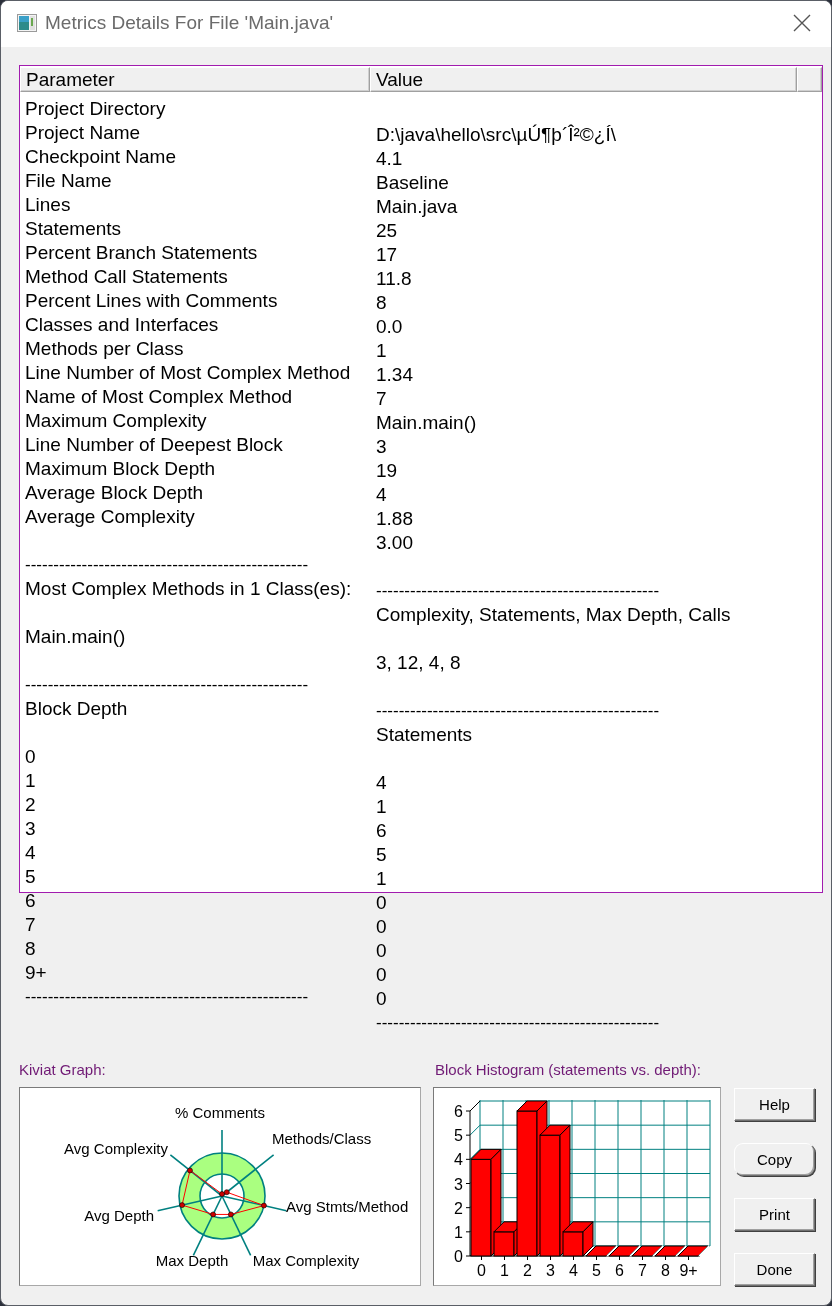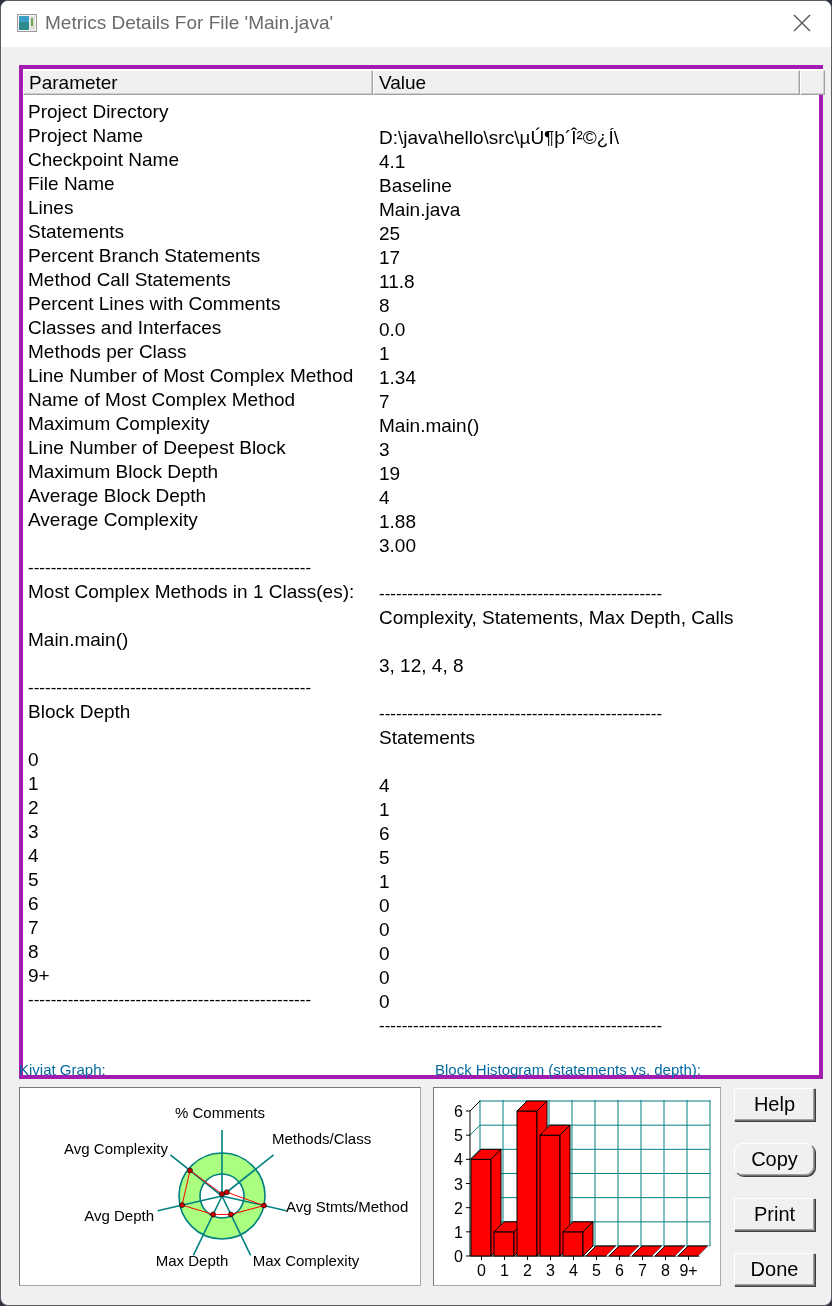--- a/index.html
+++ b/index.html
@@ -19,52 +19,52 @@
   .title-text {
     position:absolute; left:44px; top:11px; font-size:19px; color:#6b6b6b;
     font-family:"Liberation Sans", sans-serif;
   }
   .close-btn {
     position:absolute; right:0; top:0; width:58px; height:46px; cursor:pointer;
   }
   .close-btn svg { position:absolute; left:20px; top:13px; }
 
   .listview {
-    position:absolute; left:18px; top:64px; width:804px; height:1014px;
-    background:#ffffff; border:4px solid #a21caf; box-sizing:border-box;
+    position:absolute; left:18px; top:64px; width:804px; height:828px;
+    background:#ffffff; border:1px solid #a21caf; box-sizing:border-box;
   }
   .lv-header {
     position:absolute; left:0; top:0; width:802px; height:26px; background:#ffffff;
   }
   .hcell {
     position:absolute; top:1px; height:25px; box-sizing:border-box;
     border:1px solid #a0a0a0; border-top-color:#fff; border-left-color:#fff;
     box-shadow: inset -1px -1px 0 #cfcfcf;
     background:#f0f0f0; font-size:19px; color:#000; padding-left:5px; line-height:23px;
   }
   .rows { position:absolute; left:0; top:31px; width:802px; }
   .row { position:relative; height:24px; font-size:19px; line-height:24px; color:#000; white-space:nowrap; }
   .row .c1 { position:absolute; left:5px; }
   .row .c2 { position:absolute; left:356px;margin-top:26px; }
   .row.dash .c1, .row.dash .c2 { letter-spacing:0; font-size:17px; }
 
-  .panel-label { position:absolute; font-size:15px; color:#0369a1; }
+  .panel-label { position:absolute; font-size:15px; color:#701a75; }
   .kiviat-box {
     position:absolute; left:18px; top:1086px; width:402px; height:199px;
     background:#fff; border:1px solid #a8a8a8; border-top-color:#7a7a7a; border-left-color:#7a7a7a; box-sizing:border-box;
   }
   .hist-box {
     position:absolute; left:432px; top:1086px; width:288px; height:199px;
     background:#fff; border:1px solid #a8a8a8; border-top-color:#7a7a7a; border-left-color:#7a7a7a; box-sizing:border-box;
   }
   .btn {
     position:absolute; left:733px; width:81px; height:33px; box-sizing:border-box;
     background:#f0f0f0; border:1px solid #707070; border-top-color:#ffffff; border-left-color:#ffffff;
     box-shadow: 1px 1px 0 #404040, inset -1px -1px 0 #a0a0a0;
-    font-size:20px; text-align:center; line-height:31px; color:#000; cursor:pointer;
+    font-size:15px; text-align:center; line-height:31px; color:#000; cursor:pointer;
   }
   svg text { font-family:"Liberation Sans", sans-serif; }
 </style>
 </head>
 <body>
 
 <div class="window">
   <div class="titlebar">
     <svg class="app-icon" viewBox="0 0 20 18" width="20" height="18">
       <rect x="0.5" y="0.5" width="19" height="17" fill="#f4f4f4" stroke="#9a9a9a"></rect>

